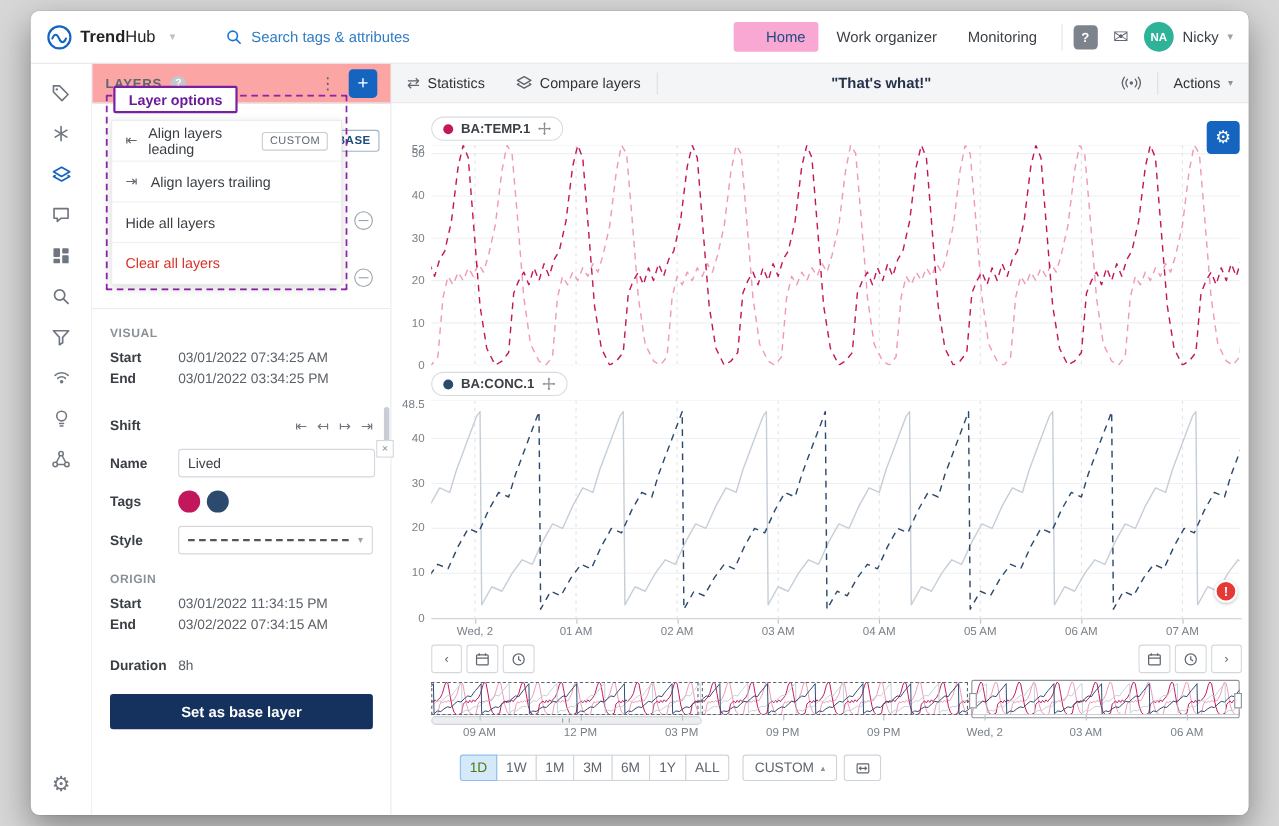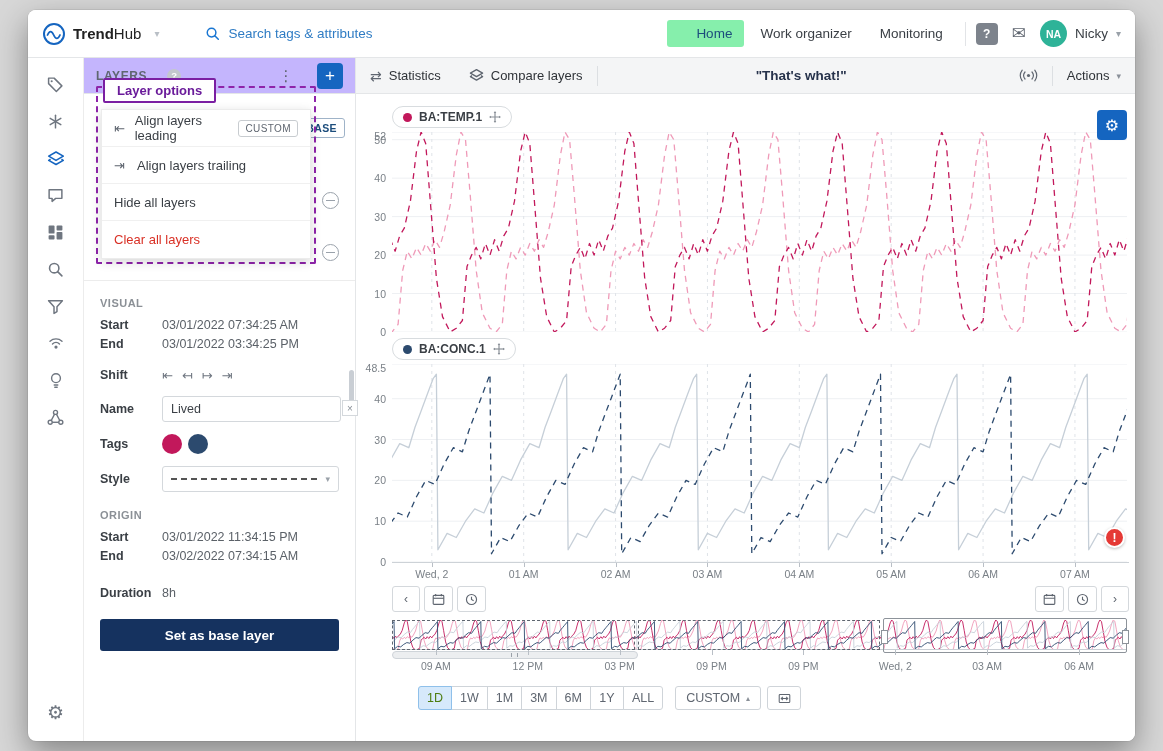--- a/index.html
+++ b/index.html
@@ -12,21 +12,21 @@
   .brand { display:flex; align-items:center; gap:7px; }
   .brand-name { font-size:15px; color:#222; }
   .brand-name b { font-weight:700; }
   .brand-caret { color:#b9bfc6; font-size:10px; margin-left:6px; }
   .search { display:flex; align-items:center; gap:8px; margin-left:46px; }
   .search input { border:none; outline:none; width:220px; font-size:13.5px; color:#1976d2; background:transparent; font-family:inherit; }
   .search input::placeholder { color:#2f7cc4; opacity:1; }
   .top-spacer { flex:1; }
   .topnav { display:flex; align-items:center; gap:4px; }
   .topnav .nav-item { padding:6px 12px; border-radius:3px; font-size:13.5px; color:#3a3f45; cursor:default; }
-  .topnav .nav-item.active { background:#86efac; color:#1c4d7c;padding-left:29px; }
+  .topnav .nav-item.active { background:#f9a8d4; color:#1c4d7c;padding-left:29px; }
   .vdiv { width:1px; height:24px; background:#e2e4e7; margin:0 10px; }
   .help-btn { width:22px; height:22px; border-radius:4px; background:#7d838c; color:#fff; font-weight:700; font-size:12px; display:flex; align-items:center; justify-content:center; }
   .mail-btn { font-size:17px; color:#5f6670; margin:0 14px 0 14px; }
   .avatar { width:27px; height:27px; border-radius:50%; background:#2eb398; color:#fff; font-size:10.5px; font-weight:700; display:flex; align-items:center; justify-content:center; }
   .user { display:flex; align-items:center; gap:8px; }
   .user-name { font-size:13.5px; color:#3a3f45; }
   .user-caret { color:#9aa1a9; font-size:10px; }
 
   
   .app-body { flex:1; display:flex; min-height:0; }
@@ -34,21 +34,21 @@
   
   .rail { width:56px; flex:0 0 56px; border-right:1px solid #ececec; display:flex; flex-direction:column; align-items:center; padding:8px 0 10px; }
   .rail-btn { width:40px; height:37px; display:flex; align-items:center; justify-content:center; color:#6f7680; background:none; border:none; cursor:pointer; }
   .rail-btn.active { color:#1565c0; }
   .rail-btn svg { display:block; }
   .rail-spacer { flex:1; }
   .rail-gear { font-size:19px; color:#6f7680; }
 
   
   .panel { width:272px; flex:0 0 272px; border-right:1px solid #e4e6e8; display:flex; flex-direction:column; background:#fff; }
-  .panel-header { height:36px; flex:0 0 36px; background:#c4b5fd; border-bottom:1px solid #e4e6e8; display:flex; align-items:center; padding:0 12px; gap:20px; }
+  .panel-header { height:36px; flex:0 0 36px; background:#fca5a5; border-bottom:1px solid #e4e6e8; display:flex; align-items:center; padding:0 12px; gap:8px; }
   .panel-title { font-size:12px; font-weight:700; letter-spacing:.6px; color:#5f6670; }
   .help-circle { width:14px; height:14px; border-radius:50%; background:#c3c8cd; color:#fff; font-size:9.5px; font-weight:700; display:flex; align-items:center; justify-content:center; }
   .ph-spacer { flex:1; }
   .kebab { width:22px; text-align:center; font-size:15px; color:#5f6670; cursor:pointer; }
   .add-layer { width:26px; height:26px; border-radius:4px; background:#1565c0; color:#fff; font-size:17px; border:none; display:flex; align-items:center; justify-content:center; cursor:pointer; }
   .panel-body { position:relative; flex:1; overflow:visible; }
 
   .base-badge { position:absolute; top:24px; right:10px; border:1px solid #9fb3c8; color:#1c4d7c; background:#fff; font-size:10.5px; font-weight:700; letter-spacing:.4px; padding:3px 7px; border-radius:3px; z-index:1; }
   .hide-toggle { position:absolute; right:16px; width:17px; height:17px; border:1.5px solid #9aa2ab; border-radius:50%; z-index:1; }
   .hide-toggle::after { content:""; position:absolute; left:3px; right:3px; top:50%; height:1.5px; margin-top:-1px; background:#9aa2ab; }
@@ -63,21 +63,21 @@
   .menu-item:last-child { border-bottom:none; }
   .menu-item.danger { color:#d93025; }
   .mi-icon { color:#5f6670; font-size:13px; width:15px; }
   .mi-badge { margin-left:auto; border:1px solid #c8ccd0; border-radius:3px; font-size:10px; letter-spacing:.4px; color:#5f6670; padding:2px 6px; }
 
   .panel-sections { margin-top:186px; border-top:1px solid #ececec; padding-top:8px; }
   .sec-heading { font-size:11px; font-weight:700; color:#8b9096; letter-spacing:.5px; padding:0 16px; margin:8px 0 7px; }
   .prow { display:flex; padding:1px 16px; font-size:12.5px; line-height:17px; }
   .plabel { width:62px; flex:0 0 62px; font-weight:700; color:#3a3f45; }
   .pval { color:#5b6168; }
-  .shift-row { margin-top:12px; align-items:center; }
+  .shift-row { margin-top:24px; align-items:center;justify-content:space-between; }
   .shift-icons { display:flex; gap:9px; color:#6f7680; font-size:13px; }
   .field-row { margin-top:10px; align-items:center; }
   .field-row input { width:186px; height:26px; border:1px solid #d4d8dc; border-radius:3px; padding:0 8px; font-size:12.5px; color:#3a3f45; font-family:inherit; }
   .tag-dot { width:20px; height:20px; border-radius:50%; display:inline-block; margin-right:6px; }
   .style-box { width:186px; height:26px; border:1px solid #d4d8dc; border-radius:3px; display:flex; align-items:center; padding:0 8px; }
   .style-line { flex:1; border-top:2px dashed #555; margin-right:8px; }
   .style-caret { color:#9aa1a9; font-size:9px; }
   .origin-block { margin-top:16px; }
   .setbase { margin:16px 16px 0; width:calc(100% - 32px); height:32px; background:#15325f; color:#fff; border:none; border-radius:3px; font-size:13.5px; font-weight:600; font-family:inherit; cursor:pointer; }
   .panel-scroll { position:absolute; right:1px; top:276px; width:5px; height:32px; background:#c9ced4; border-radius:3px; }

